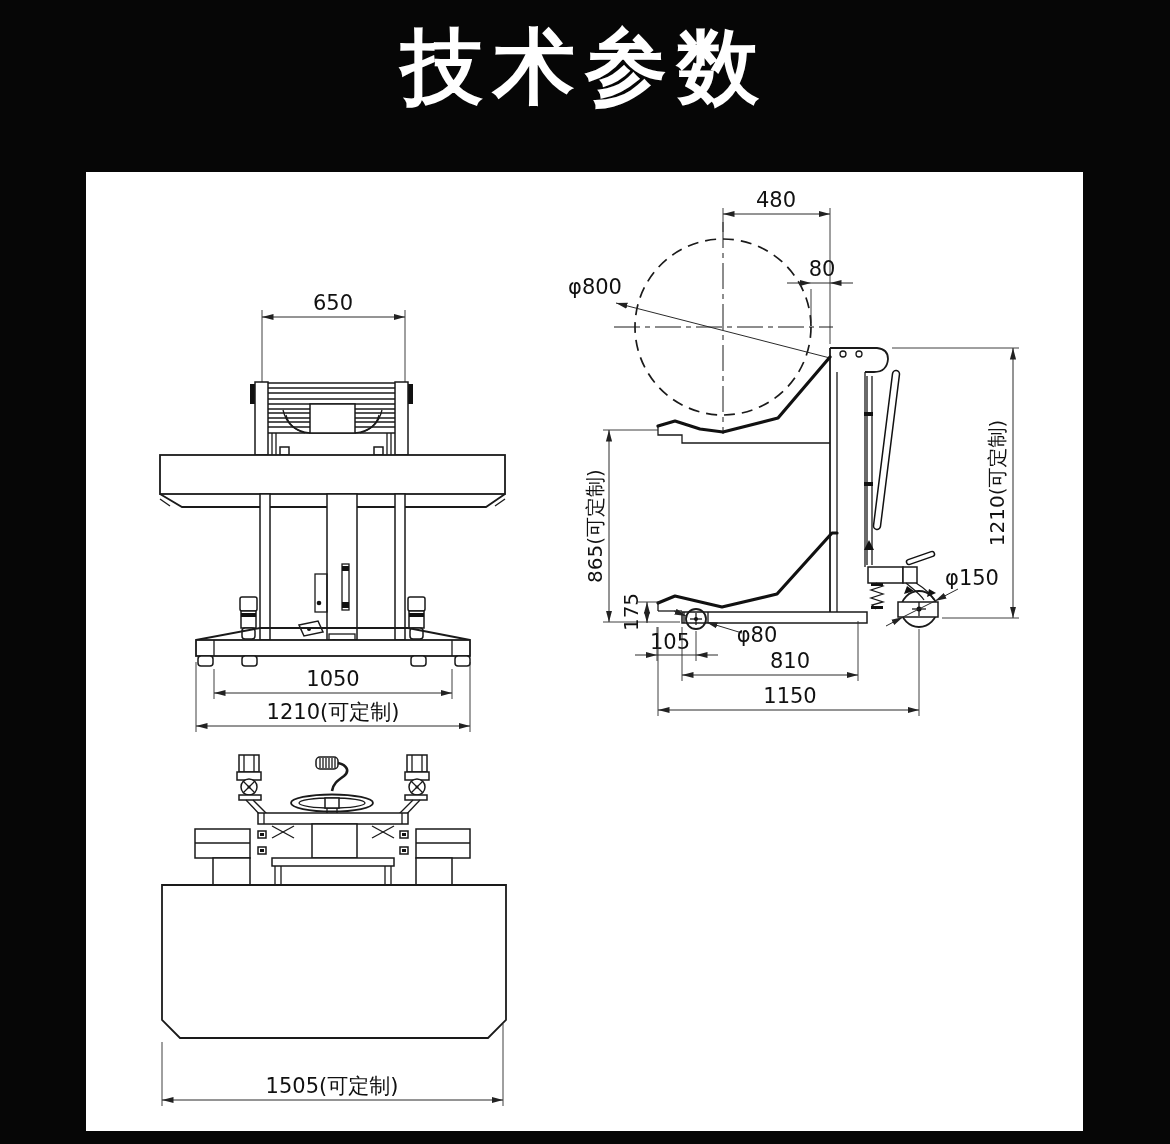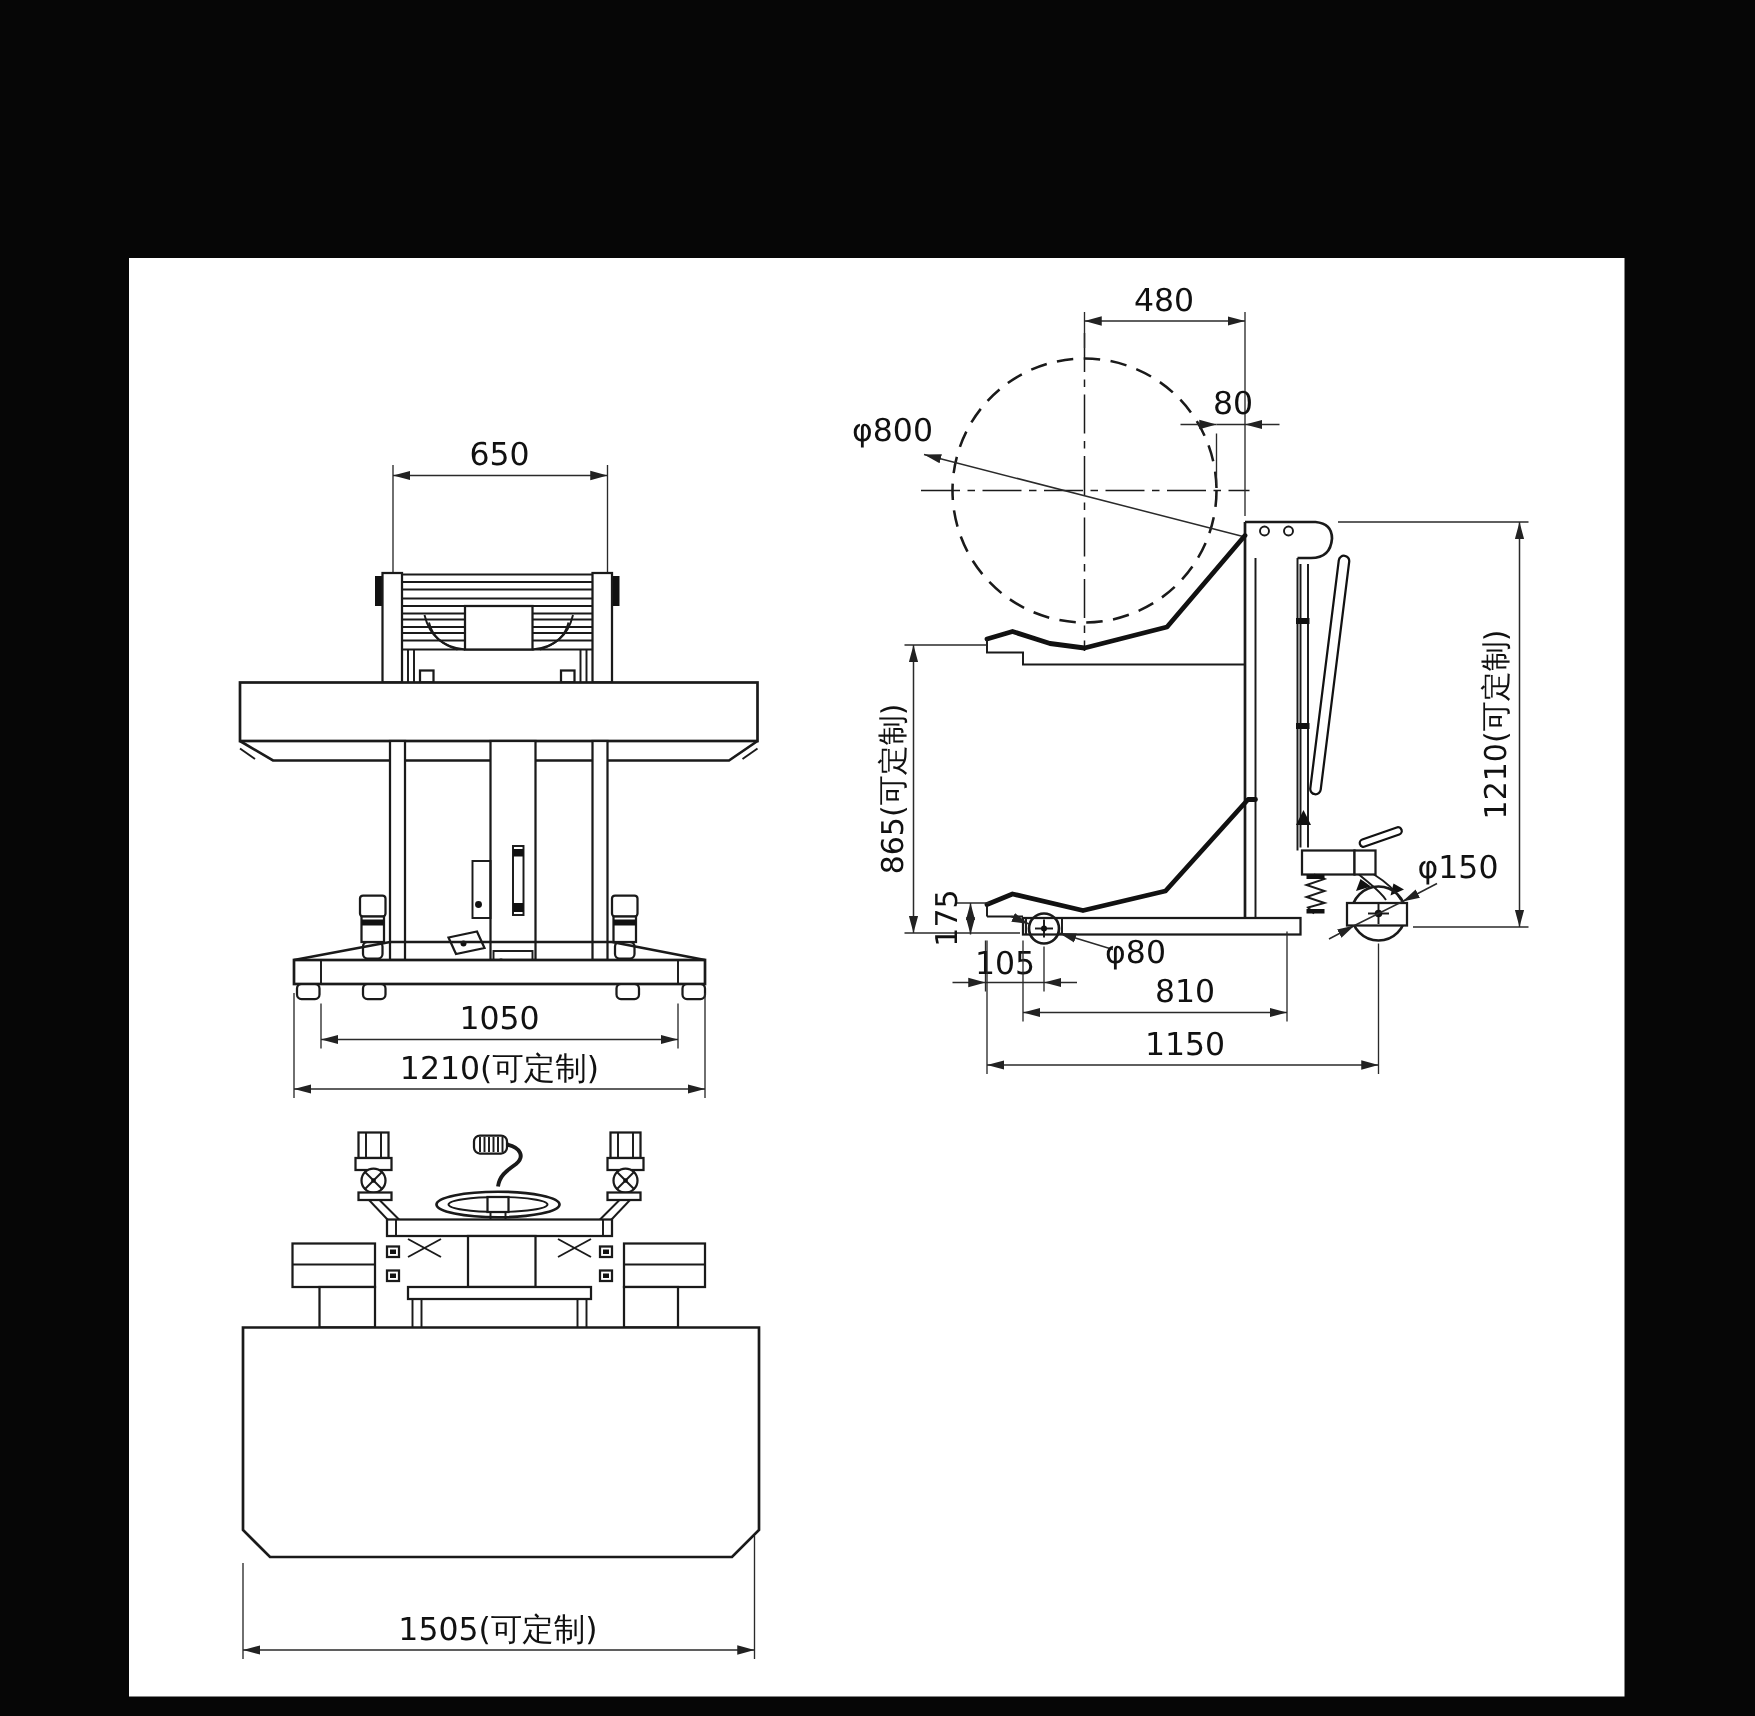--- a/index.html
+++ b/index.html
@@ -19,20 +19,21 @@
   .ext{stroke:#2a2a2a;stroke-width:0.9;fill:none;}
   .dashc{stroke:#1a1a1a;stroke-width:1.7;fill:none;stroke-dasharray:11 7;}
   .cline{stroke:#1a1a1a;stroke-width:1;fill:none;stroke-dasharray:26 5 5 5;}
   text.d{font-size:21px;fill:#111;font-family:"DejaVu Sans","Liberation Sans",sans-serif;}
   text.dv{font-size:20px;fill:#111;font-family:"DejaVu Sans","Liberation Sans",sans-serif;}
 </style>
 </head>
 <body>
 
 <div class="stage">
+  <div class="title">技术参数</div>
 
   <div class="panel">
     <svg width="997" height="959" viewBox="0 0 997 959">
       <defs>
         <marker id="arr" viewBox="0 0 12 8" markerWidth="12" markerHeight="8" refX="11.5" refY="4" orient="auto-start-reverse" markerUnits="userSpaceOnUse">
           <path d="M0,0.9 L11.5,4 L0,7.1 Z" fill="#222"></path>
         </marker>
       </defs>
 
       <g>

